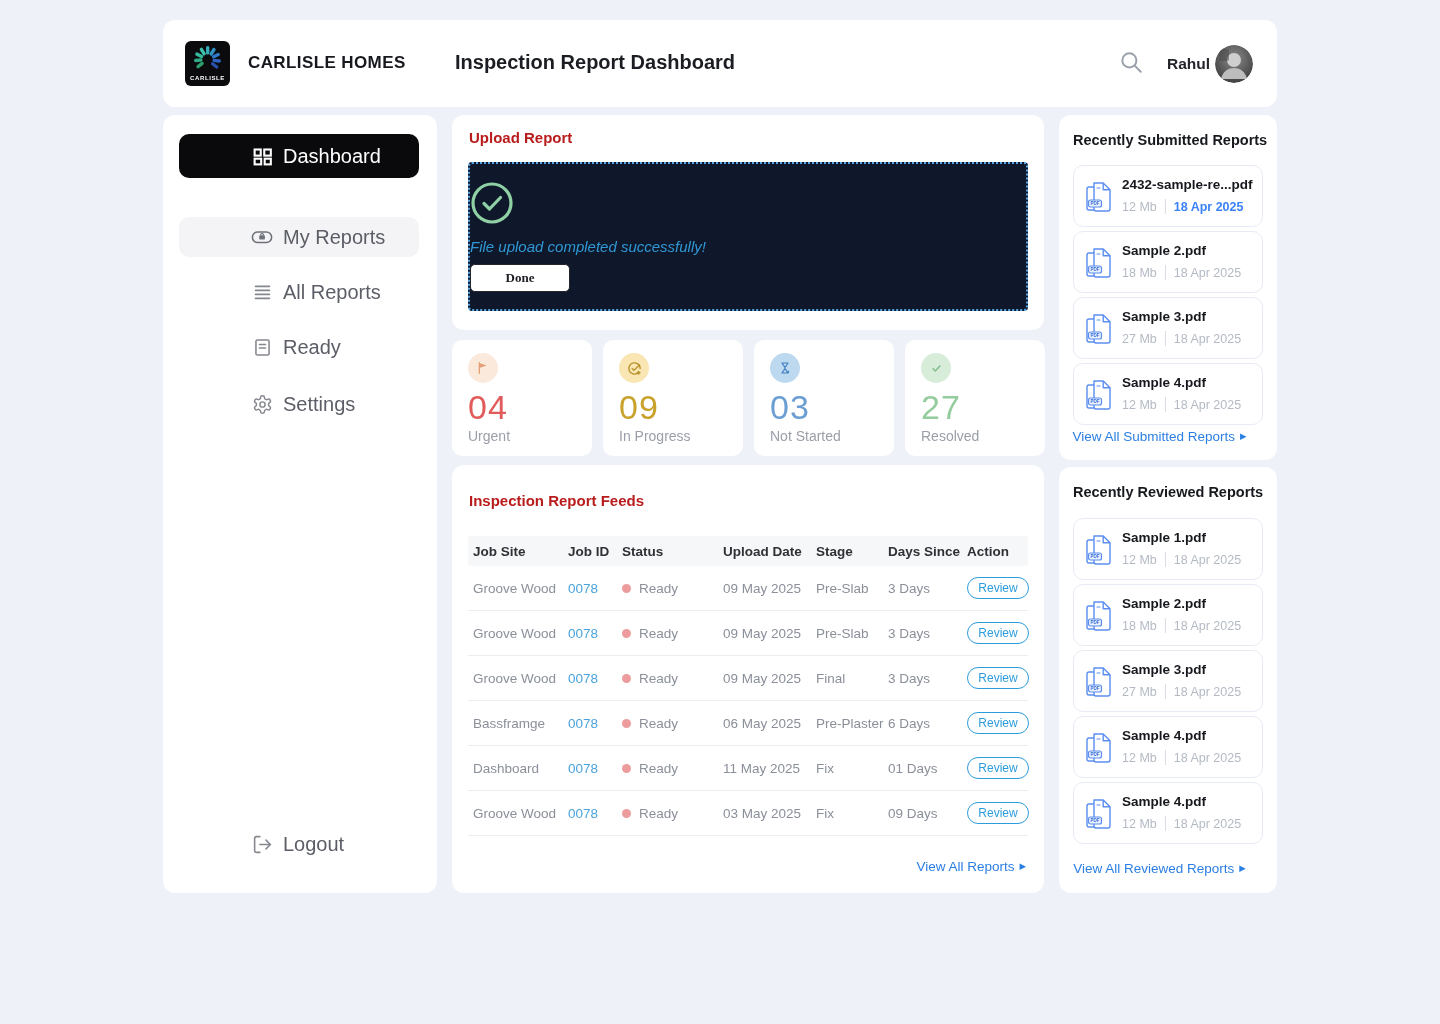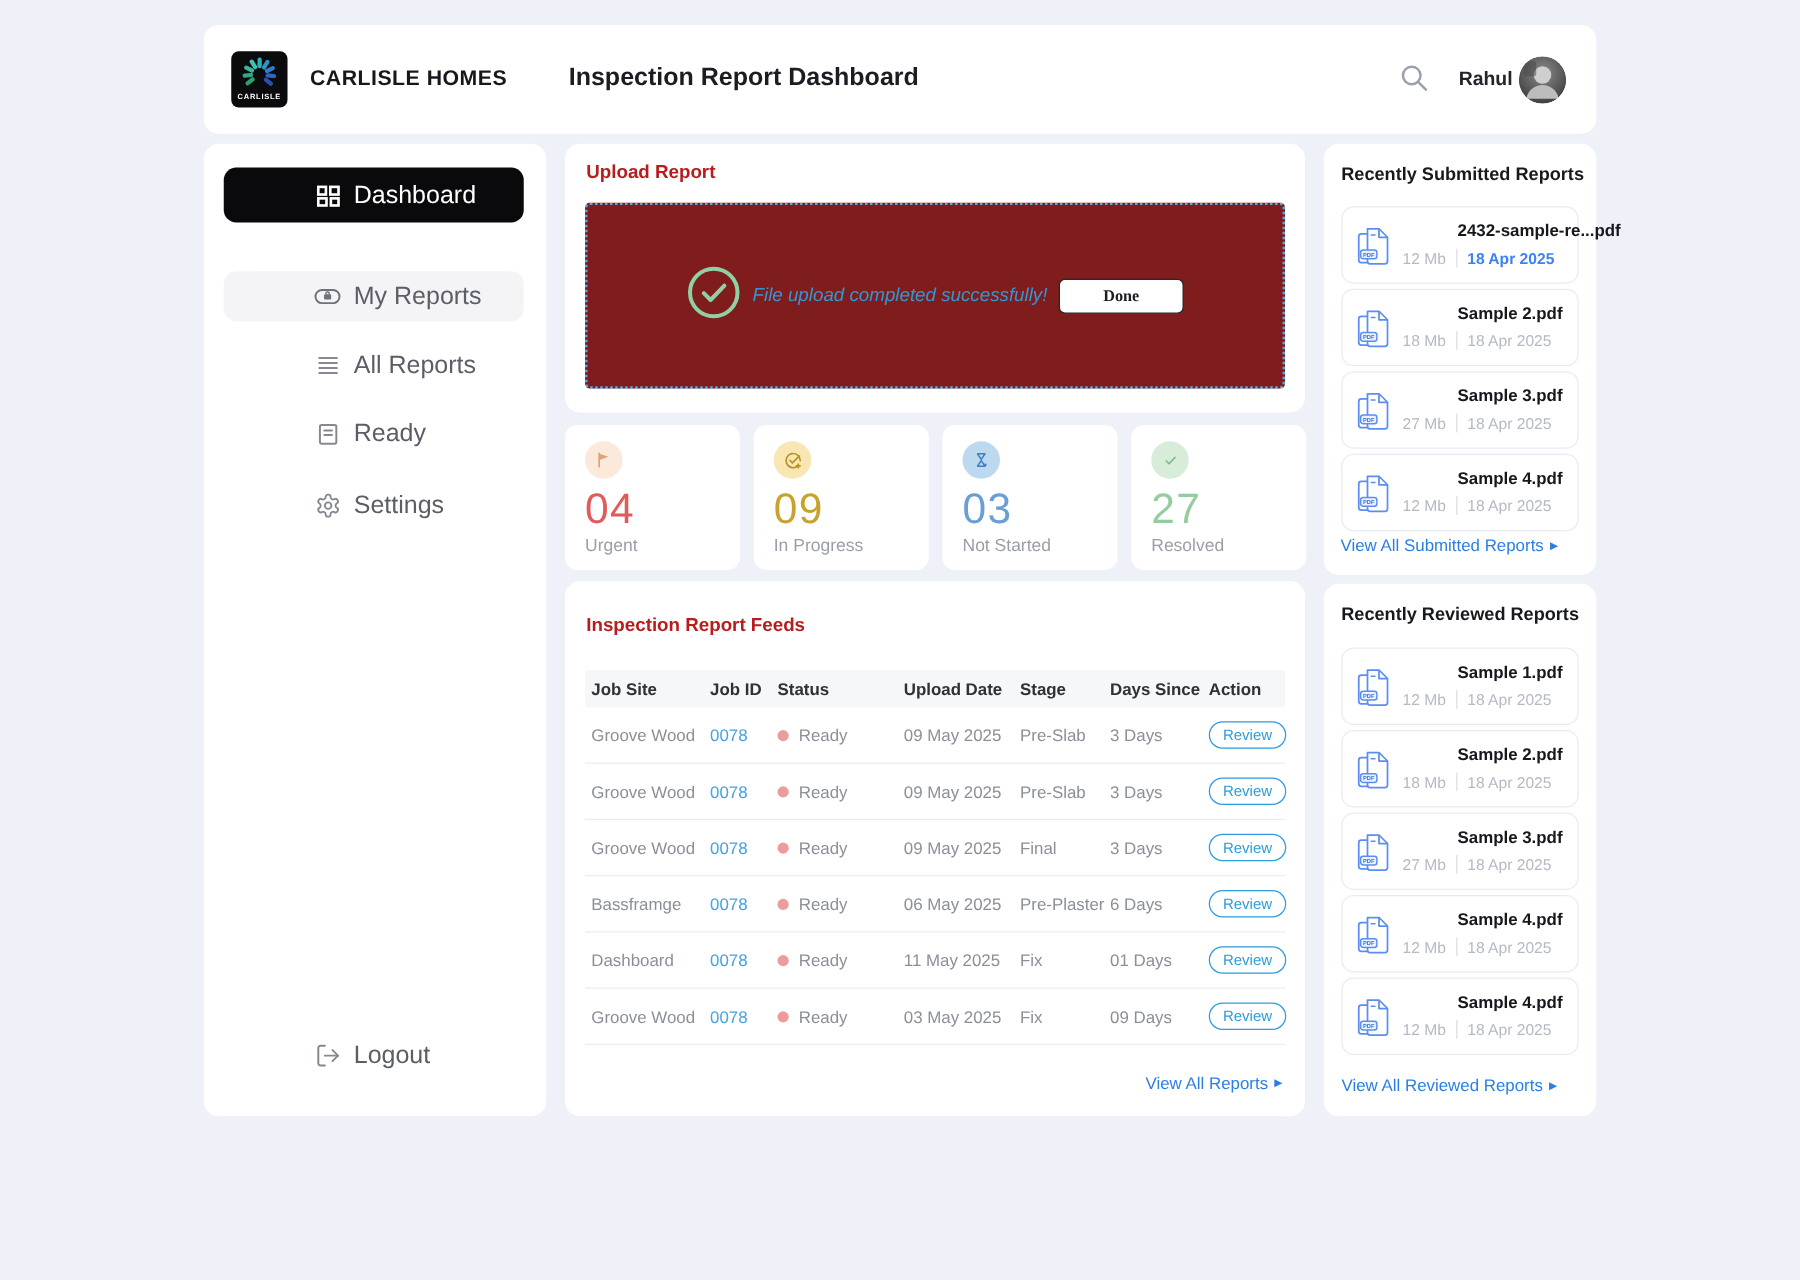--- a/index.html
+++ b/index.html
@@ -27,21 +27,21 @@
   .nav-dashboard { top:19px; }
   .nav-myreports { top:102px; }
   .nav-allreports { top:157px; }
   .nav-ready { top:212px; }
   .nav-settings { top:269px; }
   .nav-logout { top:709px; }
 
   
   .upload-panel { left:452px; top:115px; width:592px; height:215px; }
   .section-title { position:absolute; left:17px; top:14px; font-size:15px; font-weight:bold; color:#b91c1c; }
-  .dropzone { position:absolute; left:16px; top:47px; width:560px; height:149px; border:2px dotted #55a8e8; border-radius:4px; display:flex; flex-direction:row; align-items:center; justify-content:center; gap:9px; cursor:pointer; background:#7f1d1d; }
+  .dropzone { position:absolute; left:16px; top:47px; width:560px; height:149px; border:2px dotted #55a8e8; border-radius:4px; display:flex; flex-direction:column; justify-content:center; gap:9px; cursor:pointer; background:#0f172a; }
   .upload-msg { font-size:15px; font-style:italic; color:#2f98d5; }
   .done-btn { width:100px; height:28px; background:#fff; border:1.2px solid #24262b; border-radius:5px; font-size:13px; font-weight:bold; color:#1c1e23; cursor:pointer; font-family:Liberation Serif, serif; }
 
   
   .stat-card { position:absolute; top:340px; width:140px; height:116px; background:#fff; border-radius:10px; }
   .stat-0 { left:452px; } .stat-1 { left:603px; } .stat-2 { left:754px; } .stat-3 { left:905px; }
   .stat-icon { position:absolute; left:16px; top:13px; width:30px; height:30px; border-radius:50%; display:flex; align-items:center; justify-content:center; }
   .stat-0 .stat-icon { background:#fbe9dc; } .stat-1 .stat-icon { background:#f9e6b2; }
   .stat-2 .stat-icon { background:#bdd9f0; } .stat-3 .stat-icon { background:#d8ecda; }
   .stat-value { position:absolute; left:16px; top:48px; font-size:34px; letter-spacing:1px; }
@@ -63,21 +63,21 @@
   .view-all { position:absolute; font-size:13.5px; color:#2b7fe3; cursor:pointer; text-decoration:none; display:flex; align-items:center; gap:5px; }
   .view-all .tri { font-size:8.5px; line-height:1; }
   .feeds-viewall { right:18px; top:394px; }
 
   
   .submitted-panel { left:1059px; top:115px; width:218px; height:345px; }
   .reviewed-panel  { left:1059px; top:467px; width:218px; height:426px; }
   .rp-title { position:absolute; left:14px; top:17px; font-size:14.5px; font-weight:bold; color:#17191e; }
   .file-card { position:absolute; left:14px; width:190px; height:62px; border:1px solid #e7ebf3; border-radius:10px; cursor:pointer; background:#fff; }
   .file-card .ficon { position:absolute; left:10px; top:14px; }
-  .file-name { position:absolute; left:48px; top:11px; width:138px; font-size:13.5px; font-weight:bold; color:#16181d; white-space:nowrap; overflow:hidden;margin-left:44px; }
+  .file-name { position:absolute; left:48px; top:11px; width:138px; font-size:13.5px; font-weight:bold; color:#16181d; white-space:nowrap; overflow:hidden; }
   .file-meta { position:absolute; left:48px; top:33px; font-size:12.5px; color:#b4bac4; display:flex; align-items:center; }
   .file-meta .sep { width:1px; height:15px; background:#d9dde5; margin:0 8px; }
   .file-meta .fdate.hl { color:#3b82f6; font-weight:bold; }
   .rp-viewall { left:0; right:17px; justify-content:center; }
   .submitted-viewall { top:314px; }
   .reviewed-viewall { top:394px; }
   .s-item-0 { top:50px; } .s-item-1 { top:116px; } .s-item-2 { top:182px; } .s-item-3 { top:248px; }
   .r-item-0 { top:51px; } .r-item-1 { top:117px; } .r-item-2 { top:183px; } .r-item-3 { top:249px; } .r-item-4 { top:315px; }
 </style>
 </head>

